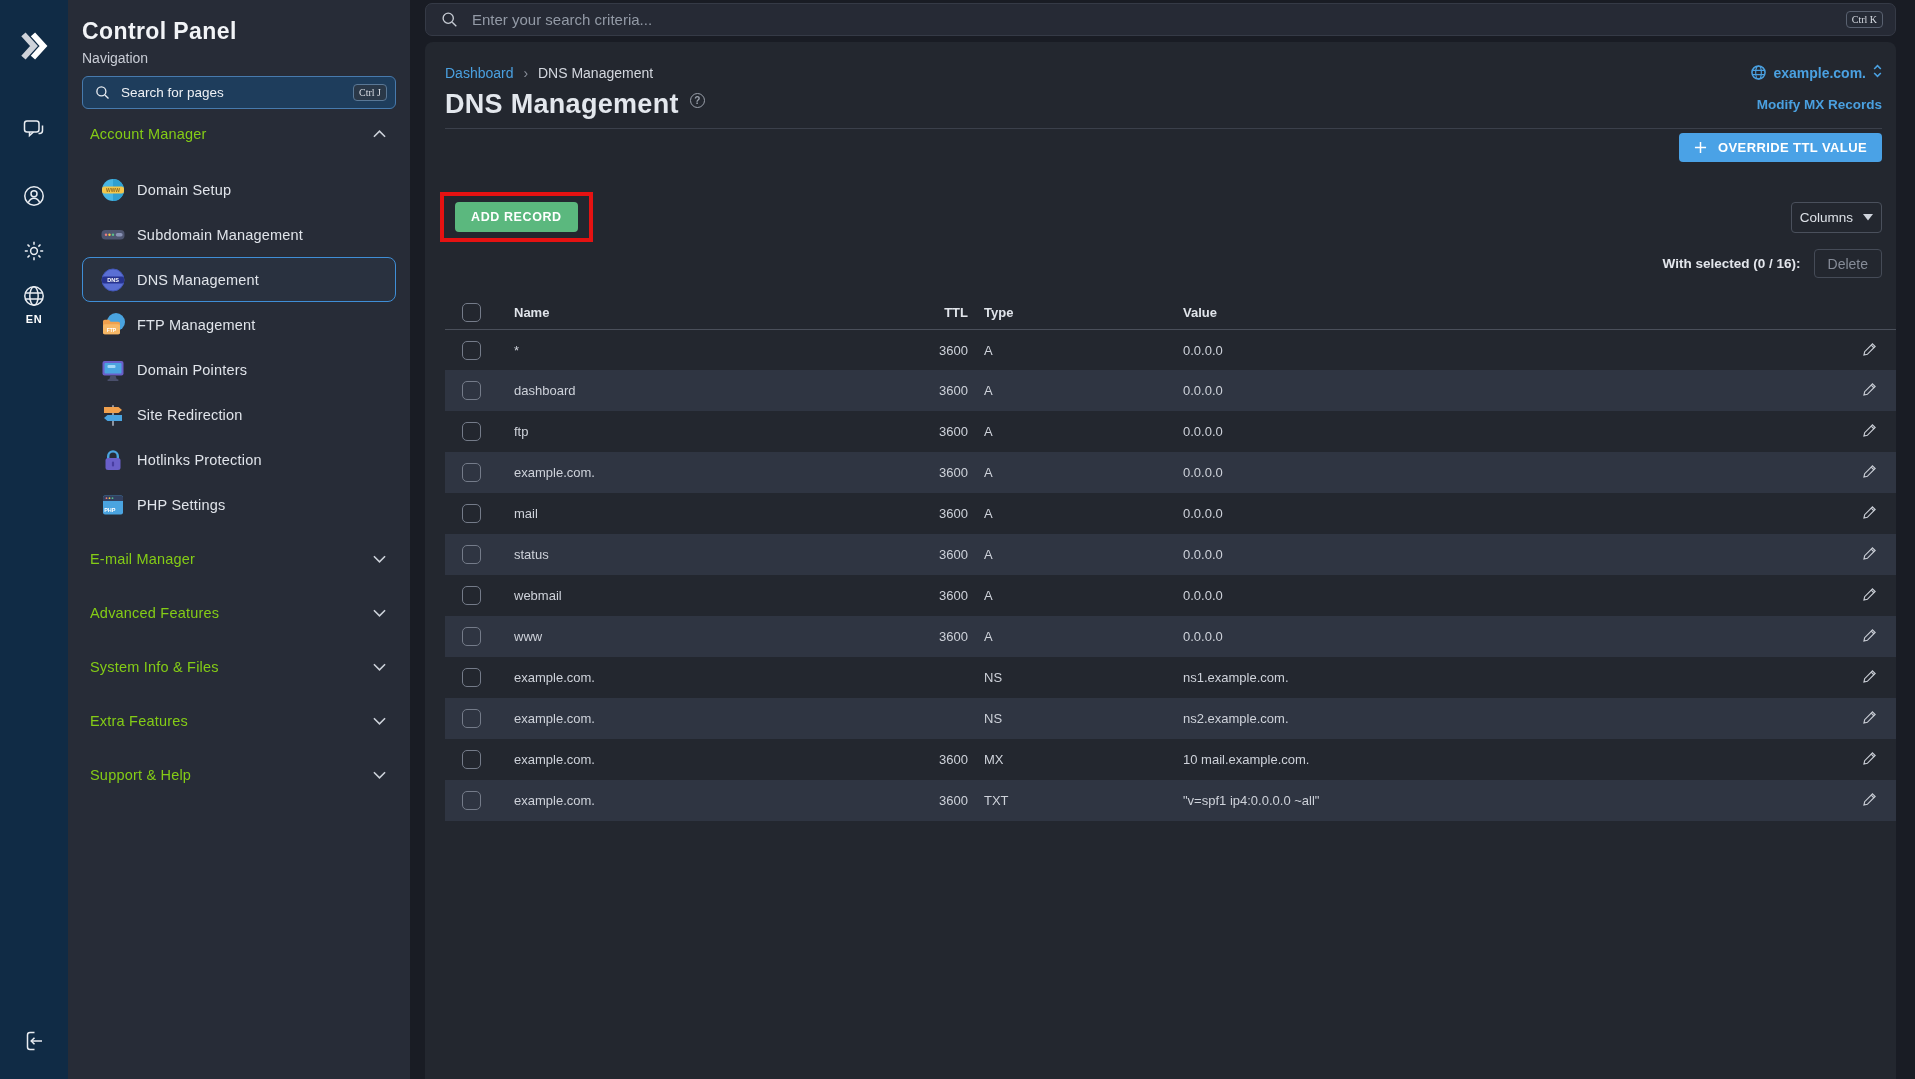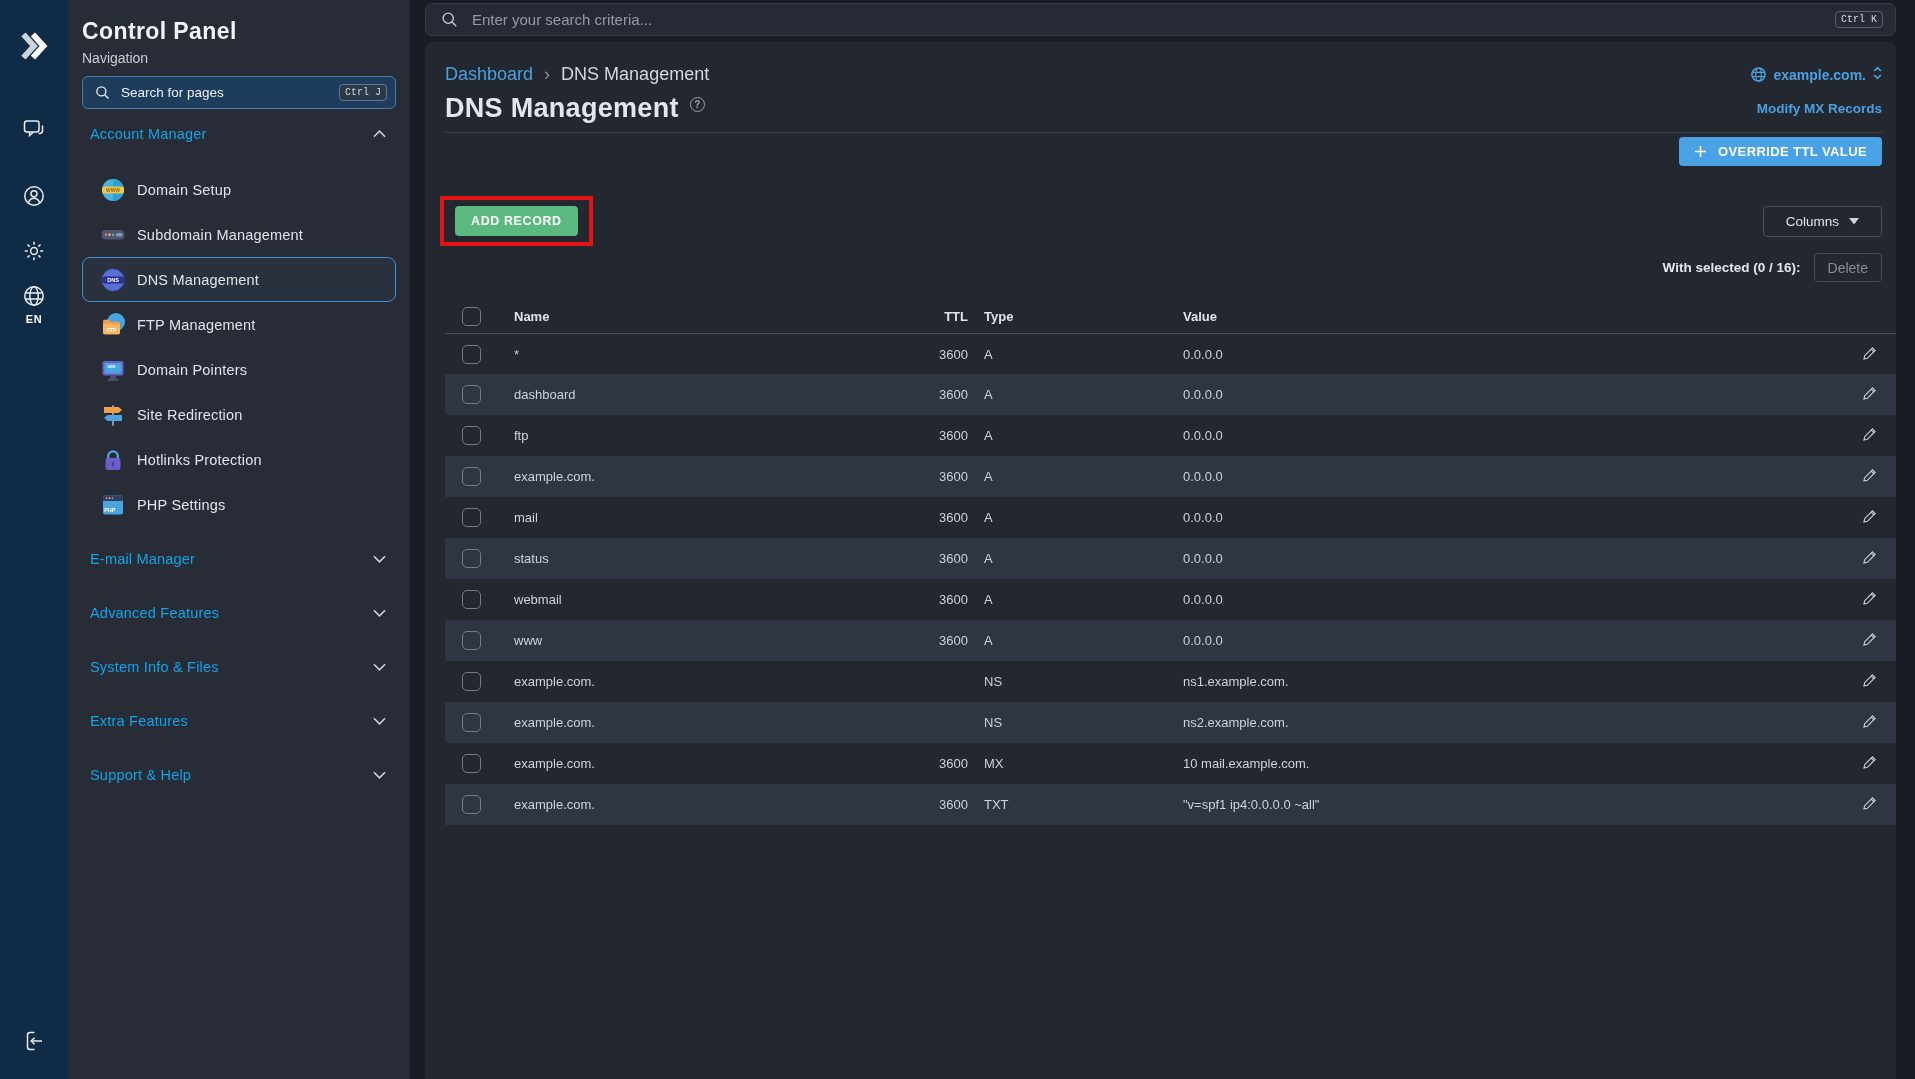--- a/index.html
+++ b/index.html
@@ -38,32 +38,32 @@
   }
   .sb-title { font-size:23px; font-weight:600; letter-spacing:.4px; color:#f2f4f7; }
   .sb-subtitle { margin-top:5px; font-size:14px; color:#c9cdd6; }
   .sb-search {
     margin-top:10px; height:33px; background:#1e3d5c; border:1px solid #477aad;
     border-radius:6px; display:flex; align-items:center; padding:0 8px 0 12px; cursor:pointer;
   }
   .sb-search svg { width:15px; height:15px; flex:0 0 15px; color:#e8ecf1; }
   .sb-search-text { margin-left:11px; font-size:13.5px; color:#eef1f5; flex:1; }
   kbd {
-    font-family:Liberation Mono, monospace; font-size:10px; color:#d8dce3;
+    font-family:Liberation Serif, serif; font-size:10px; color:#d8dce3;
     background:#262b36; border:1px solid #596170; border-radius:4px; padding:2px 5px;
     white-space:nowrap;
   }
   .sb-search kbd { background:#2a3848; border-color:#5a7896; }
   .nav { margin-top:3px; }
   .nav-section-header {
     height:44px; display:flex; align-items:center; justify-content:space-between;
     padding:0 10px 0 8px; cursor:pointer;
   }
   .nav-section-header.collapsed { margin-top:10px; }
-  .nav-section-label { font-size:14.5px; color:#0ea5e9; letter-spacing:.2px; }
+  .nav-section-label { font-size:14.5px; color:#84cc16; letter-spacing:.2px; }
   .nav-chev { color:#cdd2da; display:flex; }
   .nav-chev svg { width:13px; height:8px; }
   .nav-items { margin-top:11px; }
   .nav-item {
     height:45px; display:flex; align-items:center; padding-left:17px;
     border:1px solid transparent; border-radius:8px; cursor:pointer;
   }
   .nav-item.selected { border-color:#3f8ed6; background:rgba(74,160,224,0.05); }
   .nav-item .tile { width:26px; height:26px; flex:0 0 26px; }
   .nav-item .tile svg { width:26px; height:26px; }
@@ -75,21 +75,21 @@
     height:33px; flex:0 0 33px; background:#262a35; border:1px solid #353a46;
     border-radius:7px; display:flex; align-items:center; padding:0 12px 0 15px; cursor:text;
   }
   .topbar svg { width:17px; height:17px; color:#c6cbd3; }
   .topbar-text { margin-left:14px; font-size:15px; color:#939aa6; flex:1; }
   .panel {
     margin-top:6px; flex:1; background:#23272f; border-radius:8px 8px 0 0;
     padding:0 0 0 20px; overflow:hidden;
   }
   .head-row { margin-top:22px; margin-right:14px; display:flex; justify-content:space-between; align-items:center; }
-  .breadcrumb { font-size:18px;text-align:right; }
+  .breadcrumb { font-size:14px;text-align:right; }
   .bc-home { color:#4aa0e0; text-decoration:none; cursor:pointer; }
   .bc-sep { color:#8a8f9a; margin:0 6px; }
   .bc-current { color:#d3d7de; }
   .domain-select { display:flex; align-items:center; gap:7px; color:#4aa0e0; font-size:14px; font-weight:600; cursor:pointer; }
   .domain-select svg { width:15px; height:15px; }
   .updown svg { width:9px; height:14px; }
   .title-row { margin-top:9px; margin-right:14px; display:flex; justify-content:space-between; align-items:center; }
   .page-title-wrap { display:flex; align-items:flex-start; gap:11px; }
   h2.page-title { font-size:27px; font-weight:600; letter-spacing:.3px; color:#e3e7ed; line-height:1.05; }
   .help-badge {
@@ -106,21 +106,21 @@
   }
   .btn-blue svg { width:13px; height:13px; }
   .action-row { margin-top:30px; margin-right:14px; display:flex; justify-content:space-between; align-items:center; }
   .red-annotation { border:4px solid #e51212; padding:6px 11px; margin-left:-5px; display:inline-block; }
   .btn-green {
     background:#5bb87e; color:#fff; border:none; border-radius:4px; height:30px; padding:0 16px;
     font-size:12.5px; font-weight:bold; letter-spacing:.6px; cursor:pointer; font-family:inherit;
   }
   .btn-outline {
     display:flex; align-items:center; gap:10px; background:transparent; border:1px solid #4a505c;
-    border-radius:4px; height:31px; padding:0 22px; color:#dde1e7; font-size:13.5px;
+    border-radius:4px; height:31px; padding:0 8px; color:#dde1e7; font-size:13.5px;
     cursor:pointer; font-family:inherit;
   }
   .btn-outline svg { width:10px; height:7px; }
   .withselected-row { margin-top:7px; margin-right:14px; display:flex; justify-content:flex-end; align-items:center; gap:13px; }
   .ws-label { font-size:13.5px; font-weight:bold; color:#e3e6ec; }
   .btn-delete {
     background:transparent; border:1px solid #454b57; border-radius:4px; height:29px;
     padding:0 13px; color:#868c98; font-size:14px; cursor:default; font-family:inherit;
   }
 

